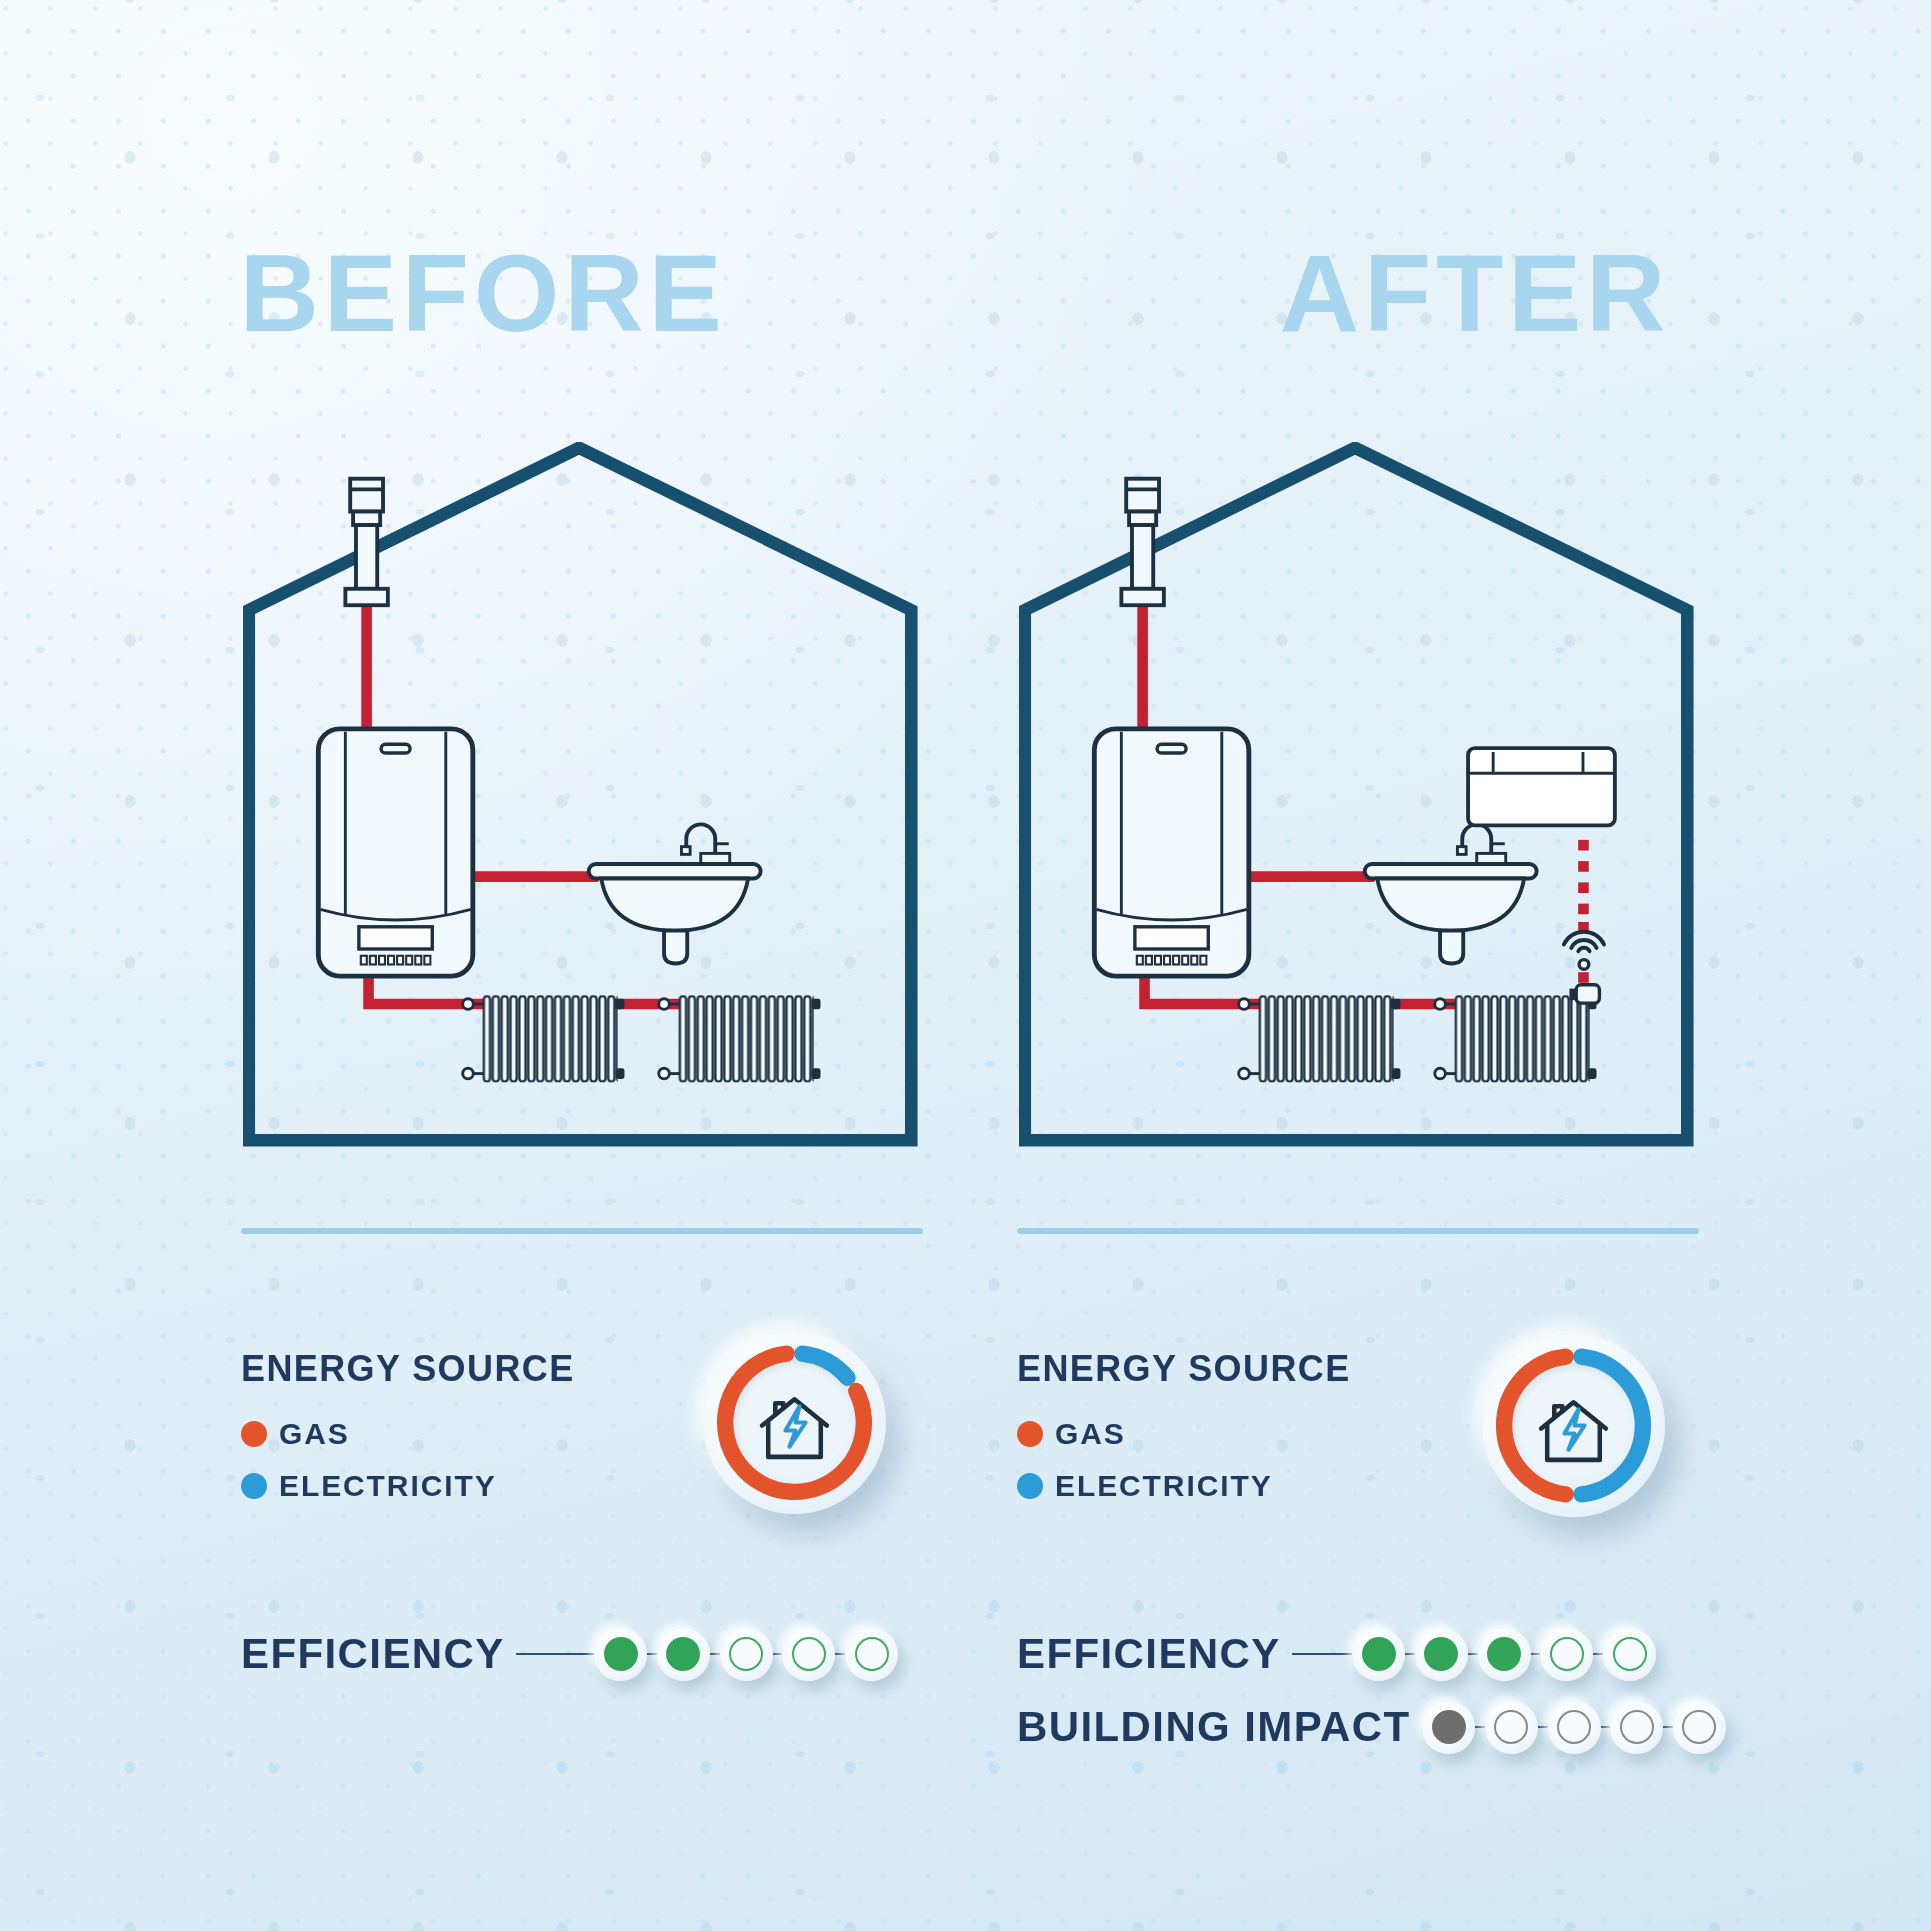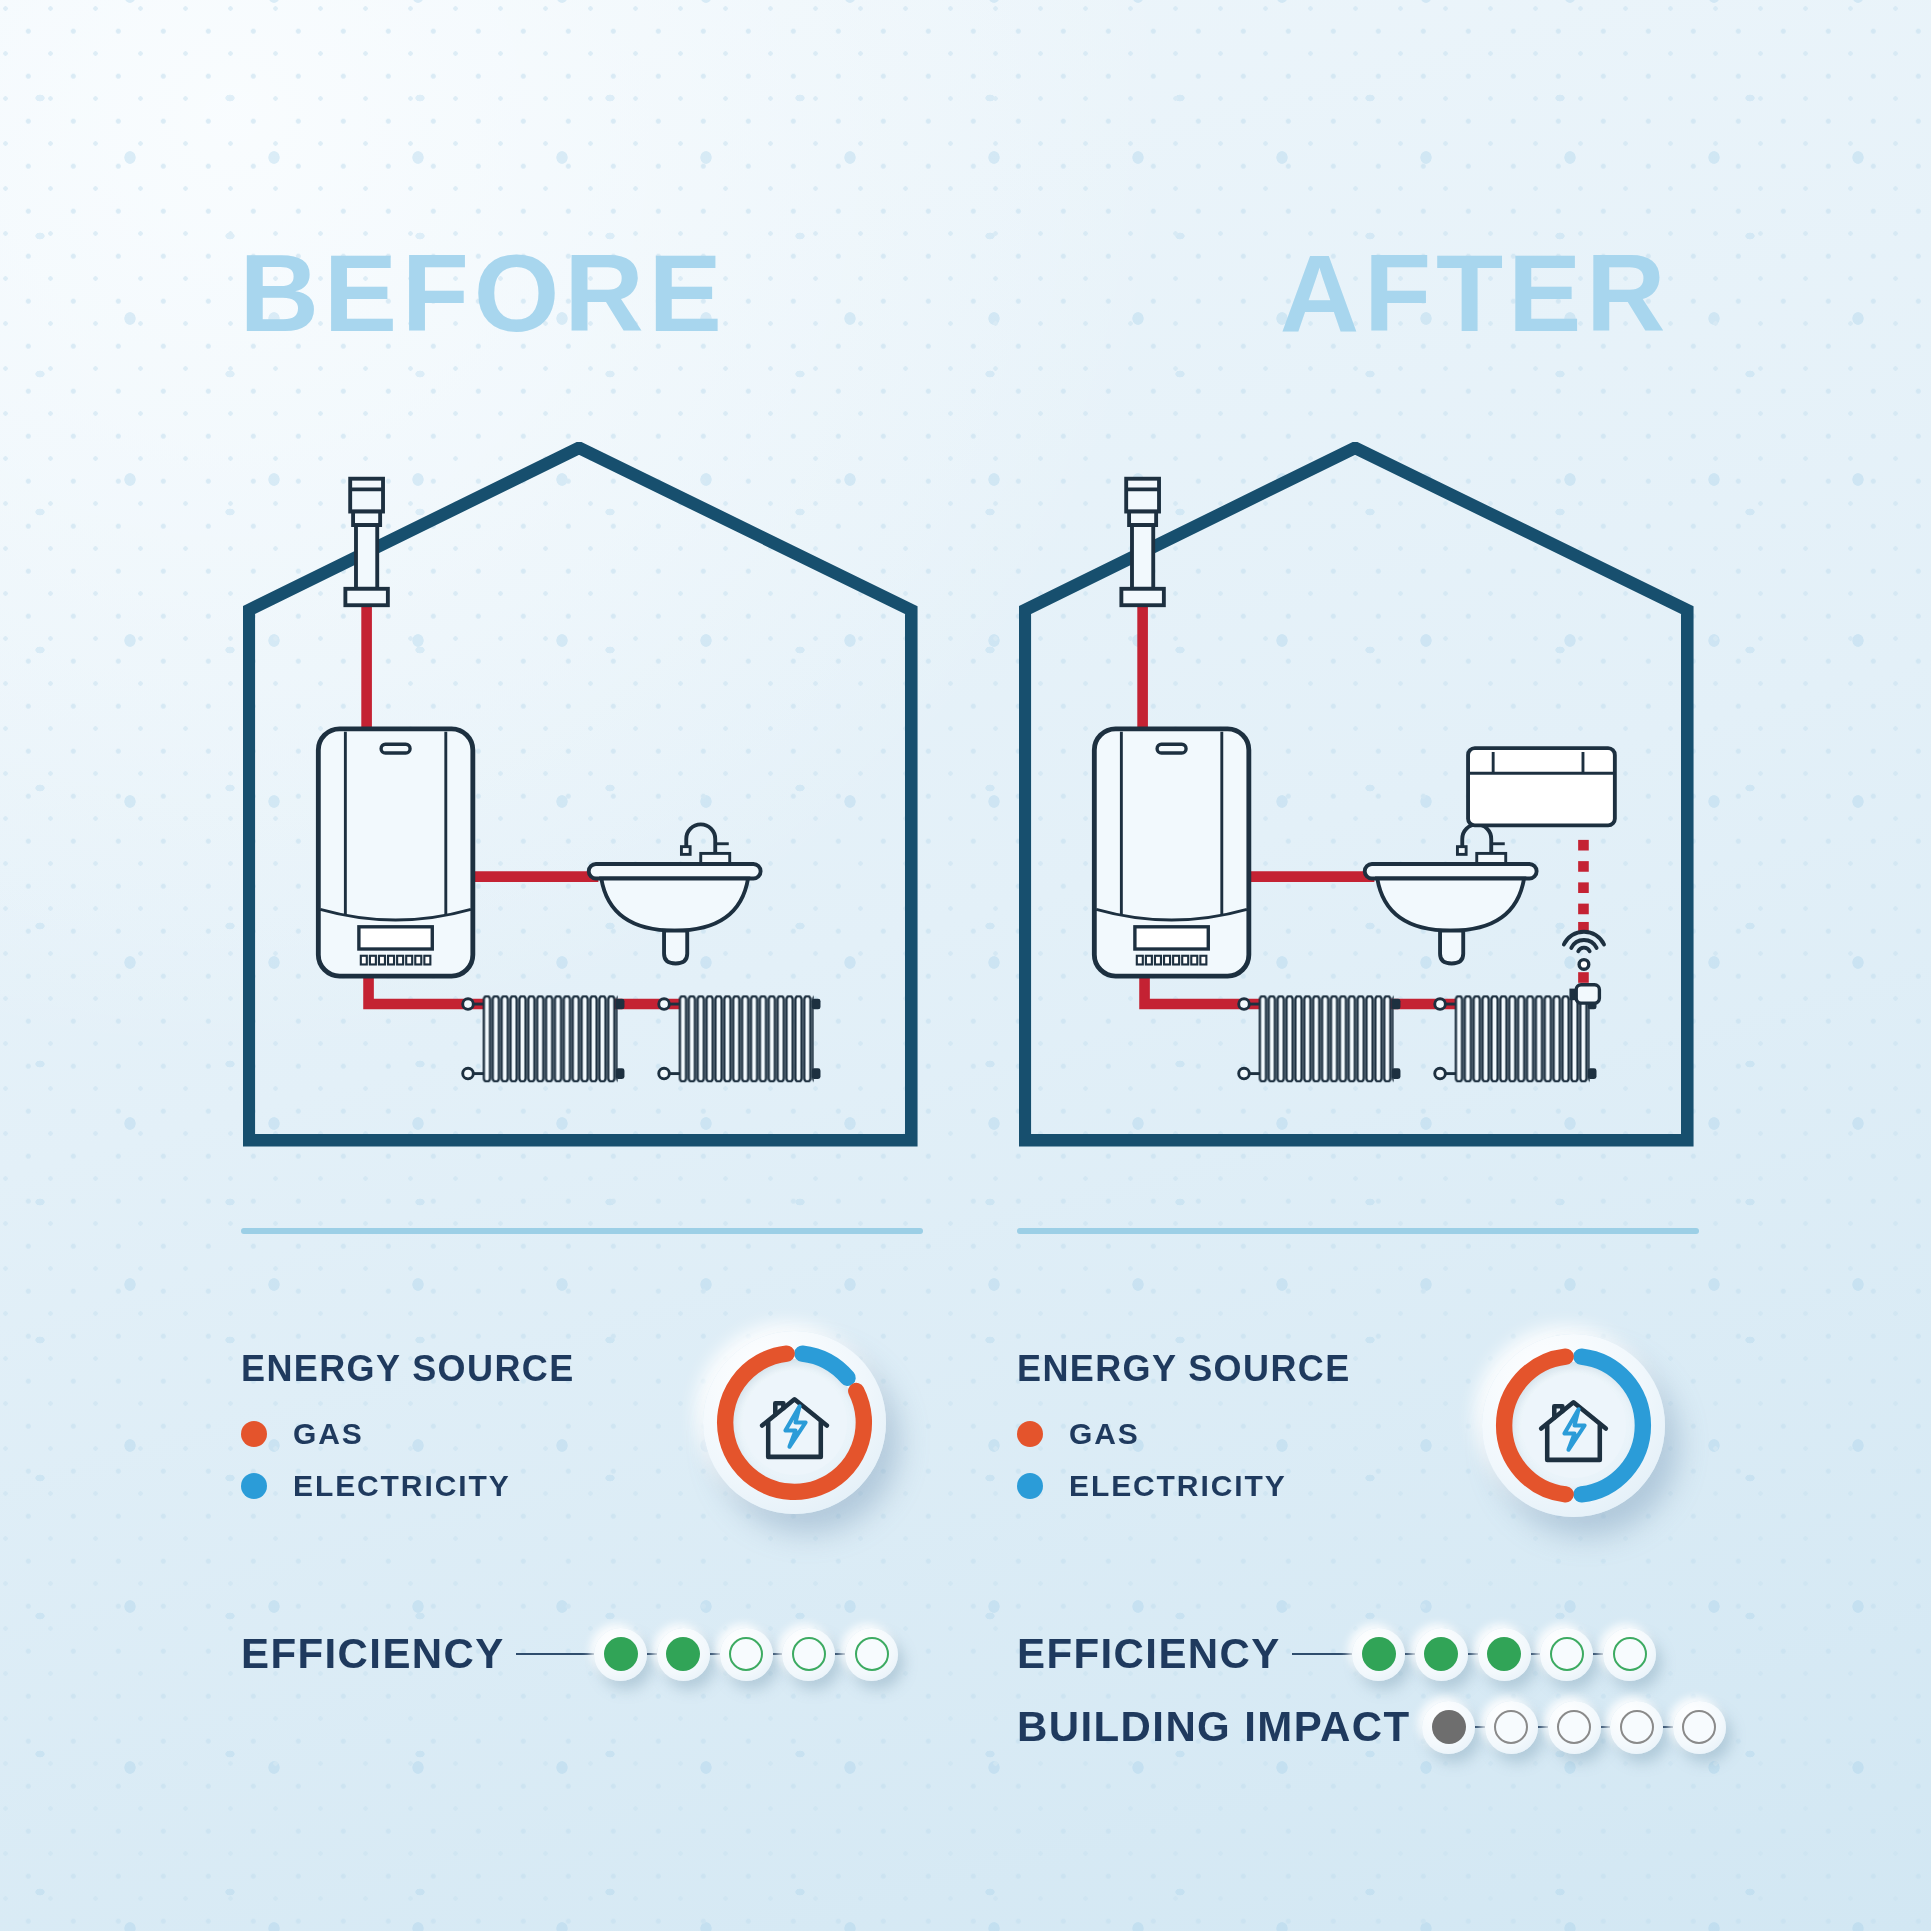--- a/index.html
+++ b/index.html
@@ -31,21 +31,21 @@
   #house-before{left:243px;}
   #house-after{left:1019px;}
   .divider{position:absolute;top:1228px;width:682px;height:5.8px;border-radius:2.9px;background:#9ccfe6;}
   #divider-before{left:241px;}
   #divider-after{left:1017px;}
   .energy-header{
     position:absolute;top:1348px;font-size:36px;font-weight:bold;
     letter-spacing:1.4px;color:#1f3a5e;white-space:nowrap;
   }
   .legend-row{
-    position:absolute;display:flex;align-items:center;gap:26px;
+    position:absolute;display:flex;align-items:center;gap:12px;
     font-size:30px;font-weight:bold;letter-spacing:1.9px;color:#1f3a5e;white-space:nowrap;
   }
   .legend-dot{width:26px;height:26px;border-radius:50%;flex:none;}
   .donut-wrap{position:absolute;width:183px;height:183px;}
   .donut-disc{
     position:absolute;inset:0;border-radius:50%;
     background:radial-gradient(circle at 35% 28%,#ffffff 0%,#f0f7fc 55%,#dcebf5 100%);
     box-shadow:13.5px 19.3px 29px rgba(110,145,175,.38), -7.7px -7.7px 17.4px rgba(255,255,255,.95);
   }
   .donut-inner1{

